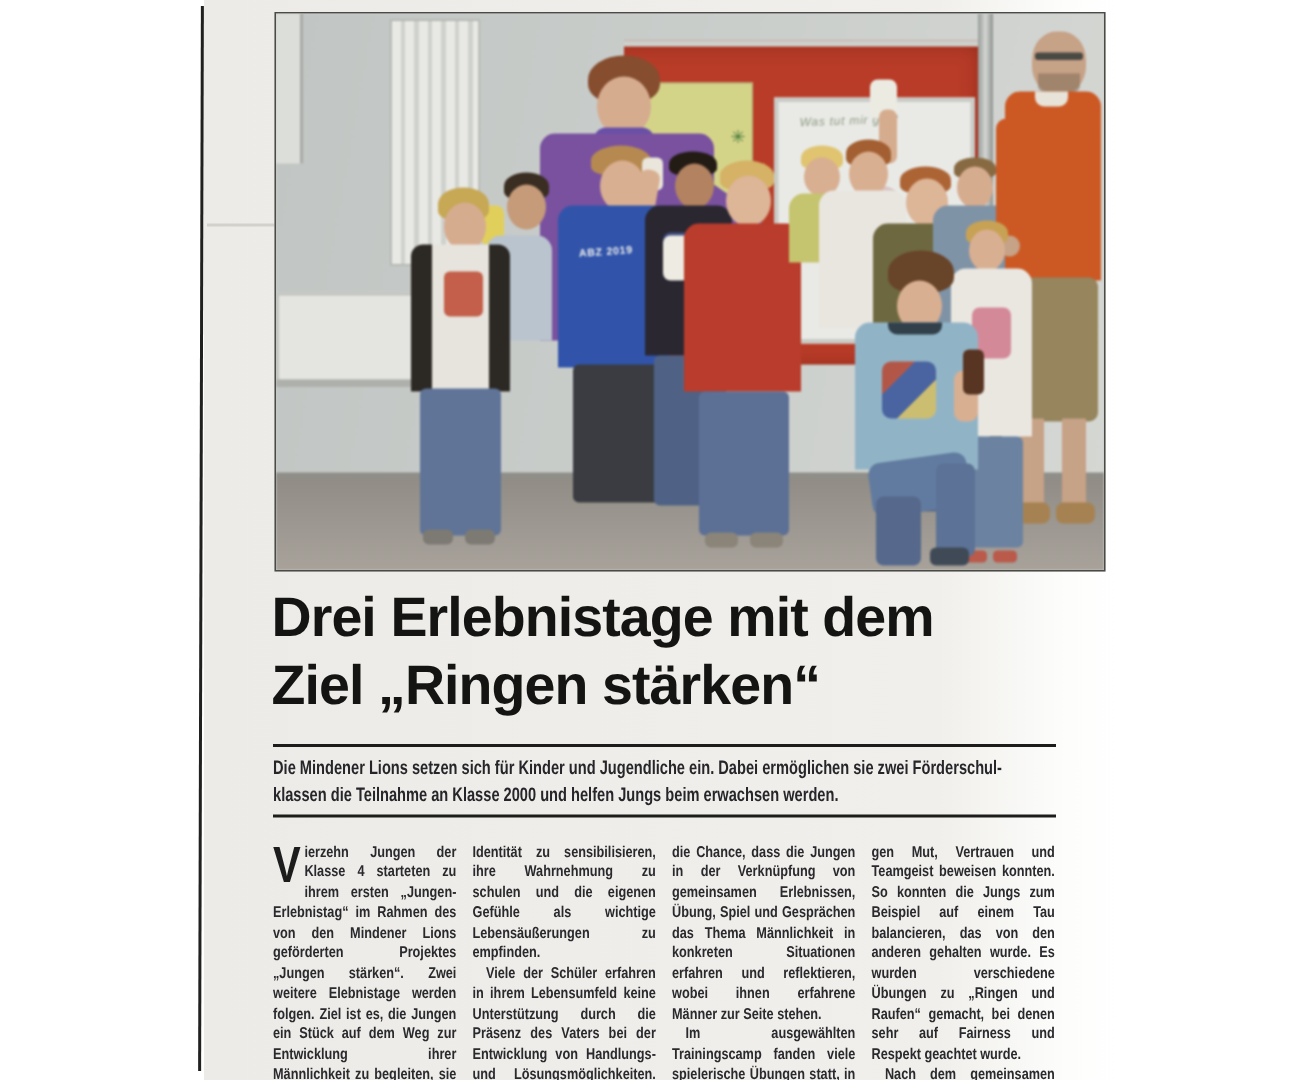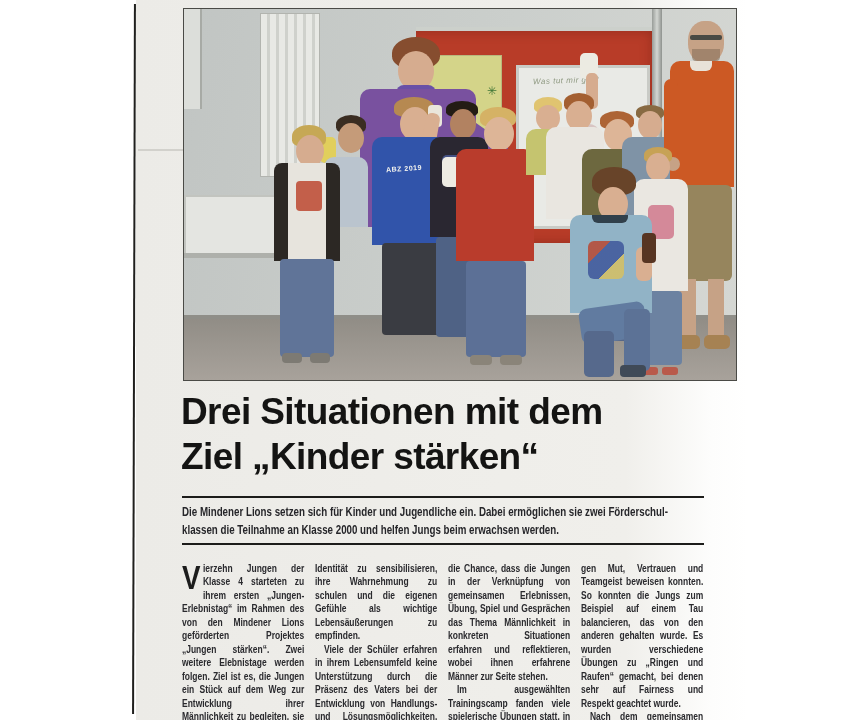--- a/index.html
+++ b/index.html
@@ -235,22 +235,22 @@
     <div class="abs" style="left:396px;top:296px;width:66px;height:36px;background:#5f7ba3;border-radius:8px;transform:rotate(-8deg);"></div>
     <div class="abs" style="left:440px;top:300px;width:26px;height:62px;background:#5a7299;border-radius:5px;"></div>
     <div class="abs" style="left:400px;top:322px;width:30px;height:46px;background:#54698f;border-radius:5px;"></div>
     <div class="abs" style="left:436px;top:356px;width:26px;height:12px;background:#3f4a58;border-radius:4px;"></div>
   </div>
 
  </div>
 </div>
 
 <div class="abs headline">
-  <div>Drei Situationen mit dem</div>
-  <div>Ziel „Kinder stärken“</div>
+  <div>Drei Erlebnistage mit dem</div>
+  <div>Ziel „Ringen stärken“</div>
 </div>
 
 <div class="abs rule rule-top"></div>
 <div class="abs standfirst">
   <div>Die Mindener Lions setzen sich für Kinder und Jugendliche ein. Dabei ermöglichen sie zwei Förderschul-</div>
   <div>klassen die Teilnahme an Klasse 2000 und helfen Jungs beim erwachsen werden.</div>
 </div>
 <div class="abs rule rule-bottom"></div>
 
 <div class="abs bodytext">

